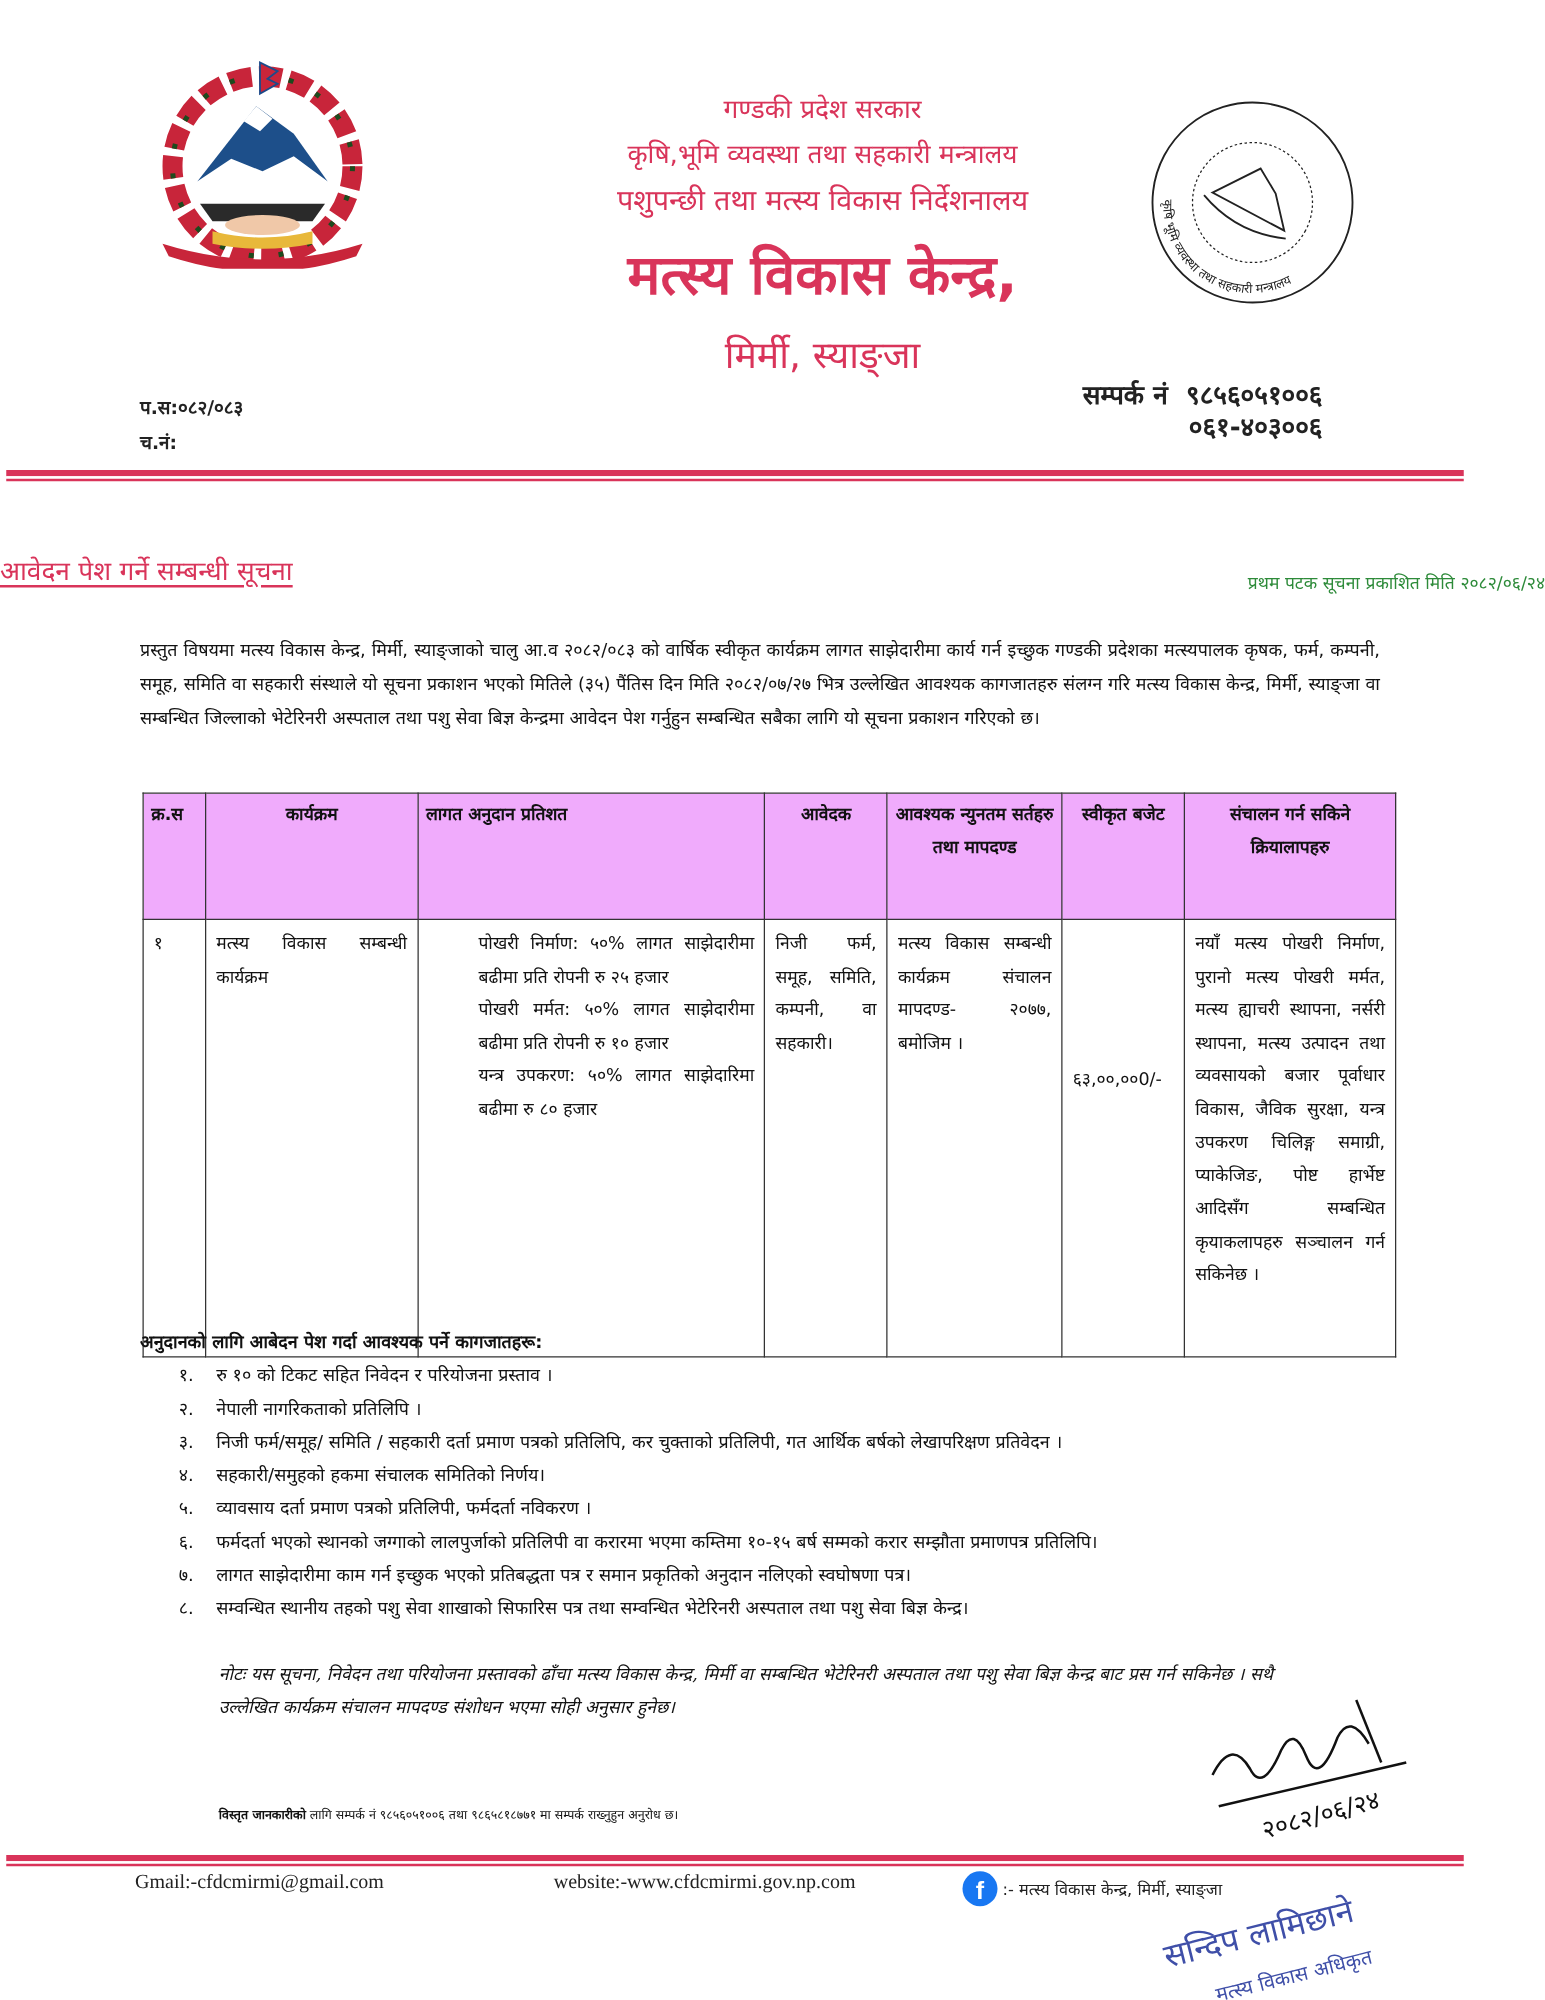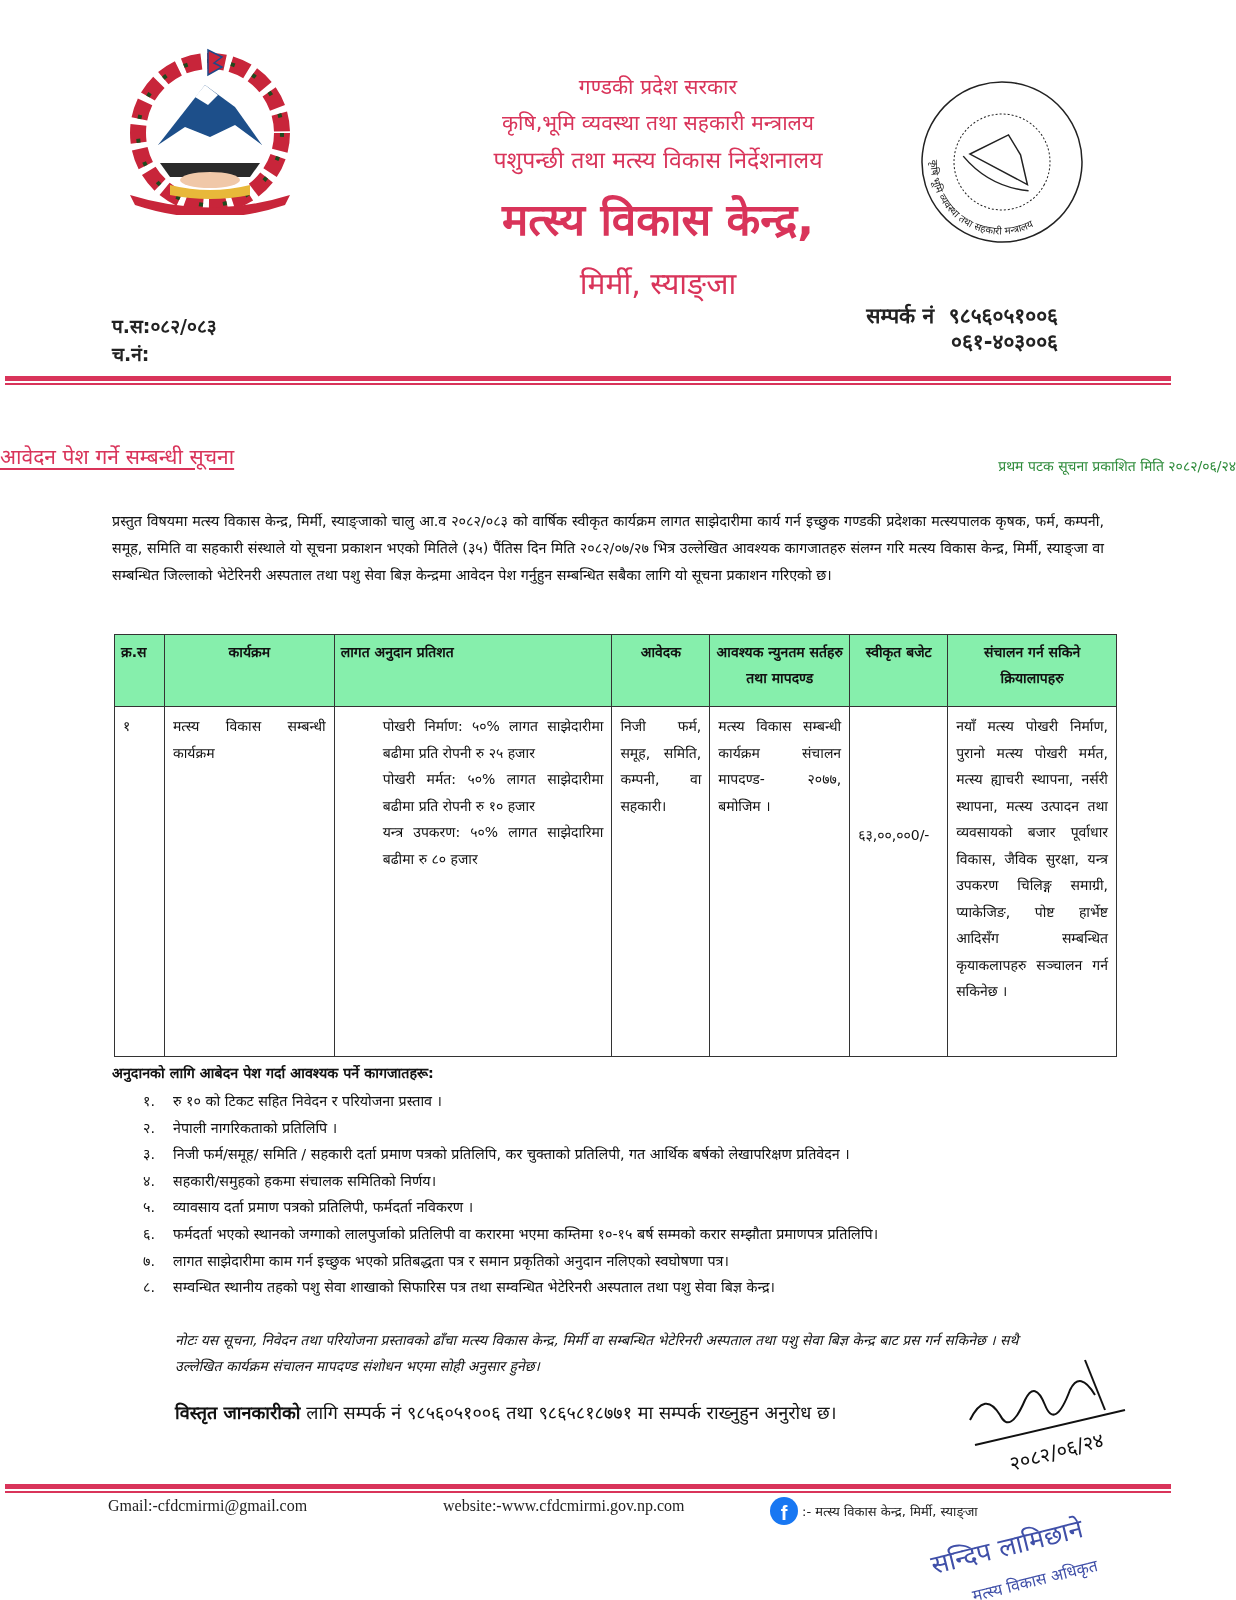--- a/index.html
+++ b/index.html
@@ -12,58 +12,58 @@
     .emblem { left: 110px; top: 45px; width: 200px; height: 170px; }
     .seal { left: 915px; top: 75px; width: 175px; height: 175px; }
 
     .hdr-line { position: absolute; left: 0; width: 1236px; text-align: center; color: #d9345a; font-family: "DejaVu Sans", sans-serif; }
     .hdr1 { top: 72px; font-size: 21px; left: 40px; }
     .hdr2 { top: 108px; font-size: 21px; left: 40px; }
     .hdr3 { top: 143px; font-size: 23px; left: 40px; }
     .hdr4 { top: 188px; font-size: 44px; font-weight: bold; left: 40px; }
     .hdr5 { top: 262px; font-size: 30px; left: 40px; }
 
-    .ref { left: 112px; top: 312px; font-size: 19px; font-weight: bold; line-height: 28px; color: #222; }
+    .ref { left: 112px; top: 312px; font-size: 15px; font-weight: bold; line-height: 28px; color: #222; }
     .contact { right: 178px; top: 303px; font-size: 21px; font-weight: bold; line-height: 26px; text-align: right; color: #222; }
 
     .rule { position: absolute; left: 5px; width: 1166px; }
     .rule .thick { height: 5px; background: #d9345a; }
     .rule .gap { height: 2px; background: #fff; }
     .rule .thin { height: 2px; background: #d9345a; }
     .rule-top { top: 376px; }
     .rule-bottom { top: 1484px; }
 
     
     .title { left: 0; width: 1236px; top: 442px; text-align: left; font-size: 21px; color: #d9345a; }
     .title span { text-decoration: underline; text-underline-offset: 4px; }
     .subtitle { left: 0; width: 1236px; top: 456px; text-align: right; font-size: 14px; color: #2e8b3a; }
 
     .intro { left: 112px; top: 508px; width: 992px; font-size: 14.3px; line-height: 27px; text-align: justify; color: #111; }
 
     
     table.prog { position: absolute; left: 114px; top: 634px; width: 1003px; border-collapse: collapse; font-size: 14px; color: #111; }
     table.prog th, table.prog td { border: 1.5px solid #333; vertical-align: top; }
-    table.prog th { background: #86efac; font-weight: bold; height: 72px; padding: 4px 6px; text-align: center; line-height: 26px; }
+    table.prog th { background: #f0abfc; font-weight: bold; height: 101px; padding: 4px 6px; text-align: center; line-height: 26px; }
     table.prog th.left { text-align: left; }
     table.prog td { height: 350px; padding: 6px 8px; line-height: 26.5px; }
     .c1 { width: 50px; } .c2 { width: 170px; } .c3 { width: 278px; } .c4 { width: 98px; }
     .c5 { width: 140px; } .c6 { width: 98px; } .c7 { width: 169px; }
     td.just { text-align: justify; }
     td.budget { vertical-align: middle !important; padding-top: 0; font-size: 14px; }
     .budget-inner { margin-top: -60px; }
     .subline { display: block; margin-left: 40px; }
 
     
     .req-head { left: 112px; top: 1063px; font-size: 14.3px; font-weight: bold; }
     .req-list { left: 143px; top: 1088px; width: 900px; font-size: 14.3px; line-height: 26.6px; }
     .req-item { display: flex; }
     .req-num { width: 30px; flex: 0 0 30px; }
     .req-text { flex: 1; text-align: left; }
     .note { left: 175px; top: 1327px; width: 870px; font-size: 14px; font-style: italic; line-height: 26px; font-family: "DejaVu Serif", serif; }
-    .more { left: 175px; top: 1400px; width: 850px; font-size: 18px; line-height: 26px; }
+    .more { left: 175px; top: 1440px; width: 850px; font-size: 10px; line-height: 26px; }
     .more b { font-weight: bold; }
 
     
     .foot { top: 1497px; font-size: 16px; font-family: "Liberation Serif", serif; color: #222; }
     .foot-mail { left: 108px; }
     .foot-web { left: 443px; }
     .foot-fb { left: 770px; display: flex; align-items: center; gap: 4px; font-family: "DejaVu Sans", sans-serif; font-size: 13px; }
     .fb-icon { width: 28px; height: 28px; border-radius: 50%; background: #1877f2; color: #fff; font-weight: bold; font-size: 20px; font-family: "Liberation Sans", sans-serif; display: flex; align-items: flex-end; justify-content: center; overflow: hidden; }
 
     .sig { left: 955px; top: 1350px; width: 180px; height: 130px; }

